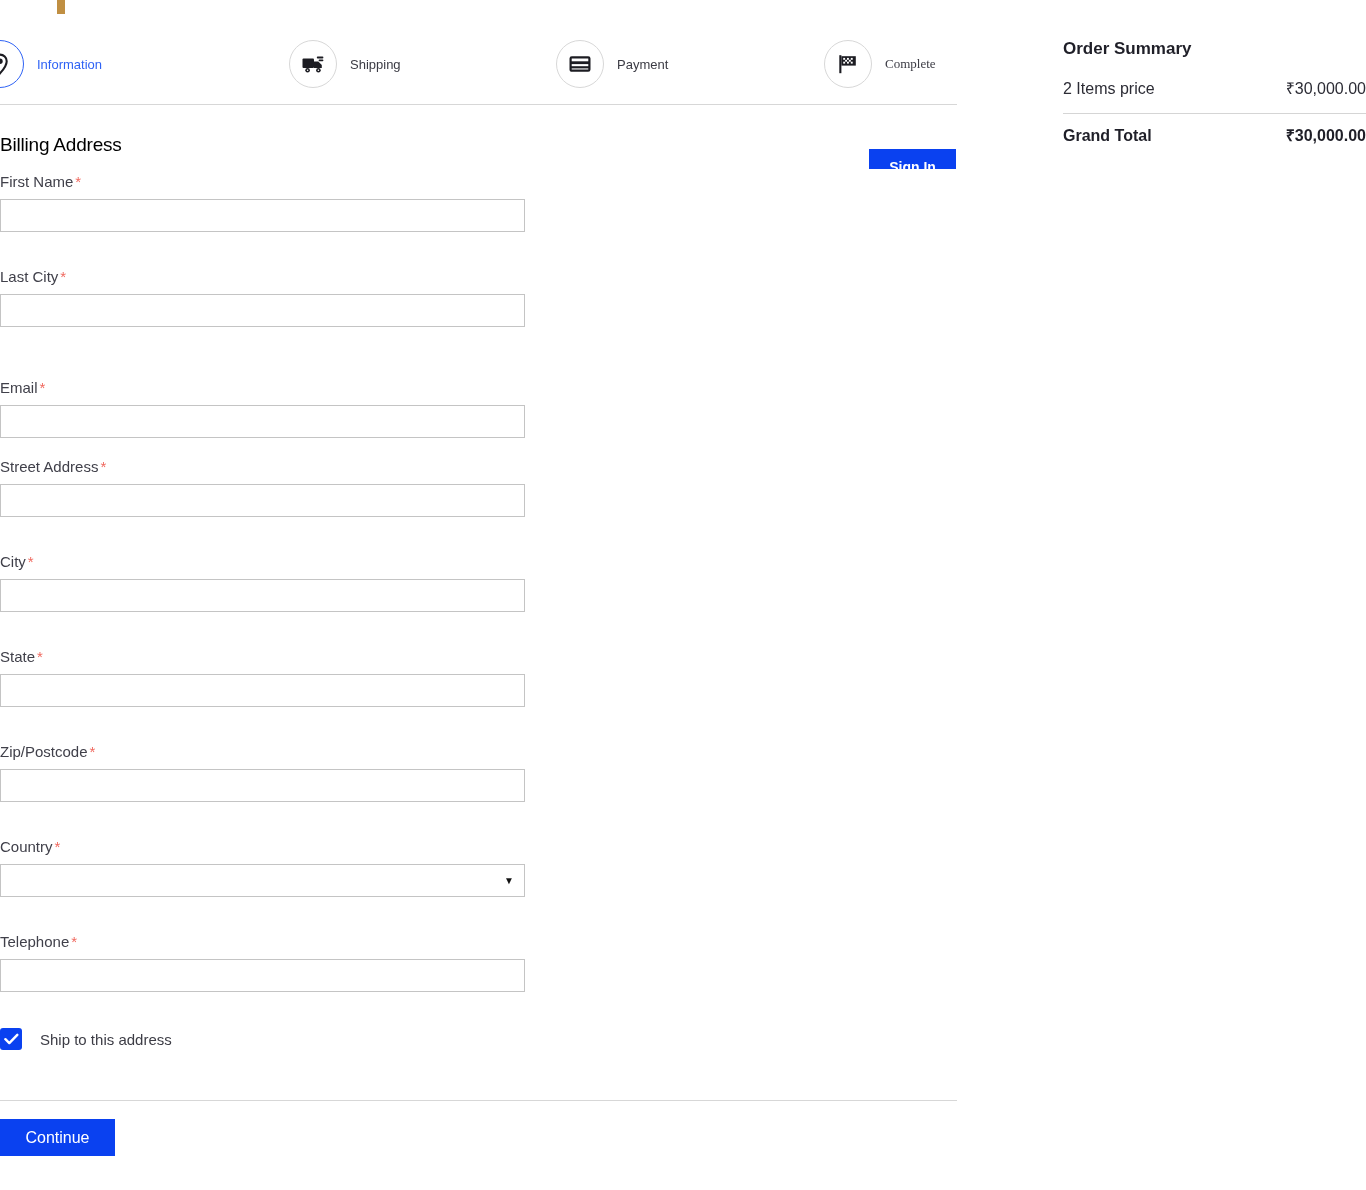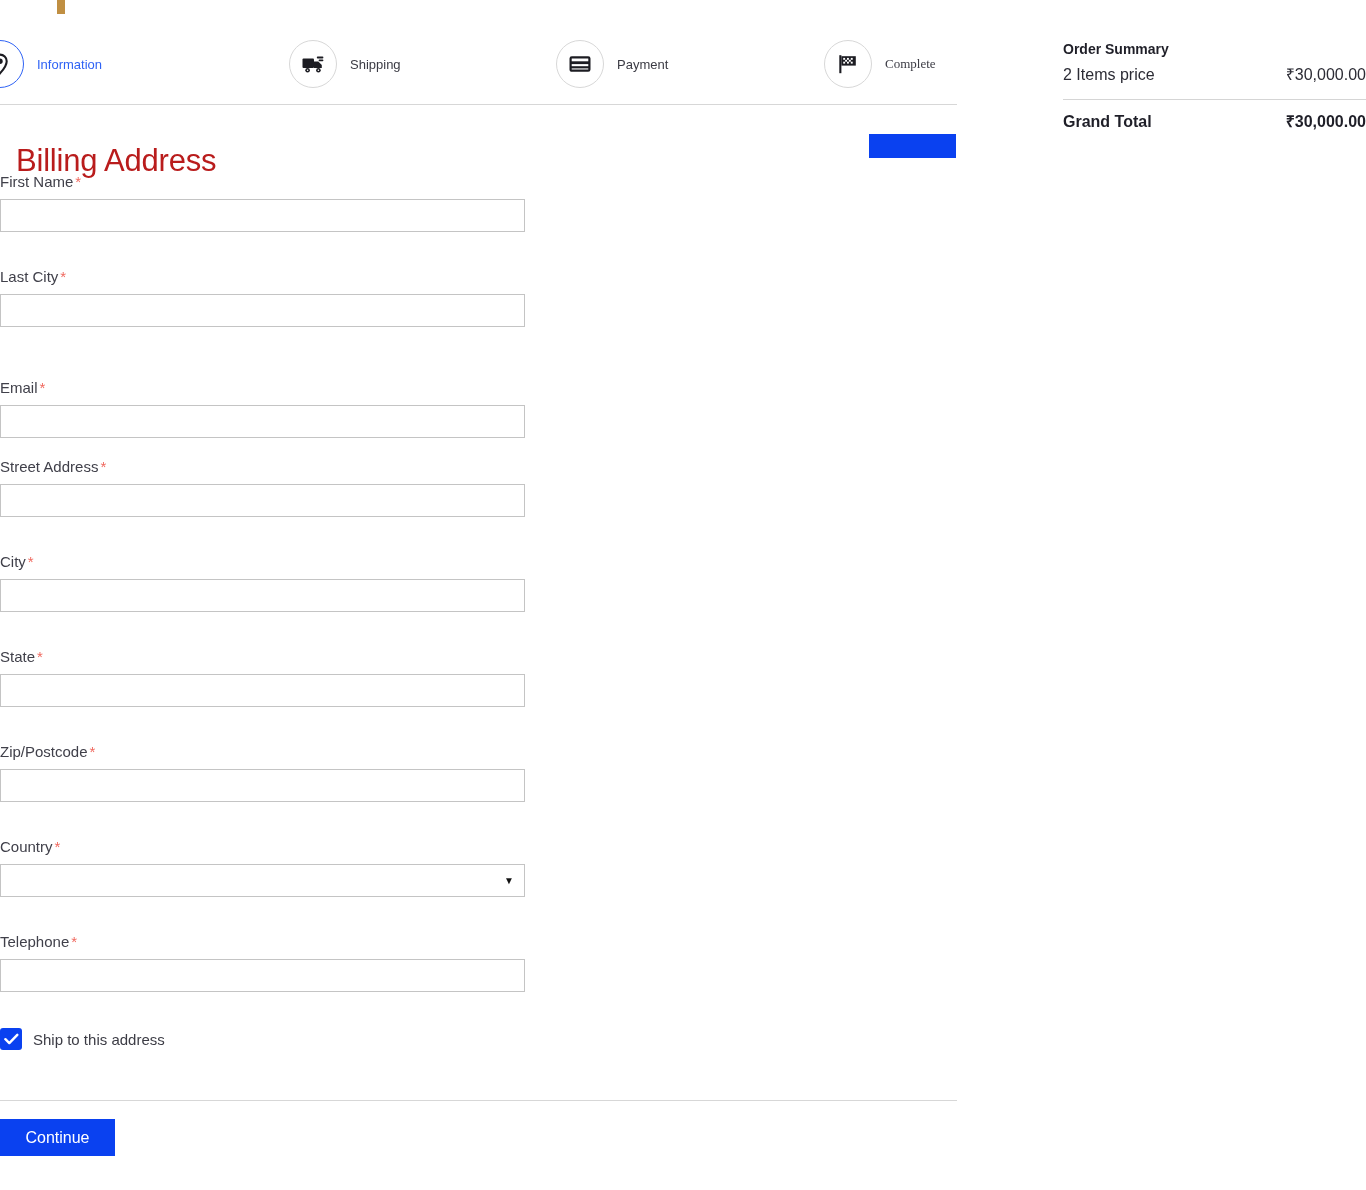--- a/index.html
+++ b/index.html
@@ -91,41 +91,41 @@
     background: #d7d7d7;
   }
 
   
   .form-col {
     position: absolute;
     left: 0; top: 125px;
     width: 957px;
   }
   .page-title {
-    margin: 16px;
-    font-size: 31px;
+    margin: 0;
+    font-size: 19px;
     font-weight: 400;
-    color: #b91c1c;
+    color: #000000;
     letter-spacing: -0.2px;
     line-height: 40px;
   }
   .signin-btn {
     position: absolute;
-    left: 869px; top: 9px;
+    left: 869px; top: 24px;
     width: 87px; height: 20px;
     background: #0a41f0;
     color: #ffffff;
     border: none;
     font-size: 14px;
     font-weight: 700;
     font-family: "Liberation Sans", sans-serif;
     cursor: pointer;
     line-height: 36px;
     text-align: center;
-    padding: 12px;
+    padding: 0;
   }
 
   .field { position: absolute; left: 0; }
   .field-label {
     font-size: 15px;
     color: #40404a;
     line-height: 18px;
     display: block;
     margin-bottom: 8px;
     white-space: nowrap;
@@ -185,20 +185,21 @@
     justify-content: center;
     flex: 0 0 auto;
     cursor: pointer;
   }
   .cb svg { display: block; }
   .cb-label {
     font-size: 15px;
     color: #3c3c45;
     white-space: nowrap;
     cursor: pointer;
+    margin-left: 7px;
   }
 
   .divider-bottom {
     position: absolute;
     left: 0; top: 1100px;
     width: 957px; height: 1px;
     background: #d7d7d7;
   }
   .continue-btn {
     position: absolute;
@@ -215,24 +216,24 @@
     padding: 0;
   }
 
   
   .summary {
     position: absolute;
     left: 1063px; top: 38px;
     width: 303px;
   }
   .summary-title {
-    font-size: 14px;
+    font-size: 17px;
     font-weight: 700;
     color: #1f1f28;
-    margin: 0 0 4px 0;
+    margin: 0 0 18px 0;
     line-height: 22px;
   }
   .summary-row {
     display: flex;
     justify-content: space-between;
     align-items: baseline;
     font-size: 16px;
     color: #2c2c35;
     margin-bottom: 9px;
     line-height: 22px;

